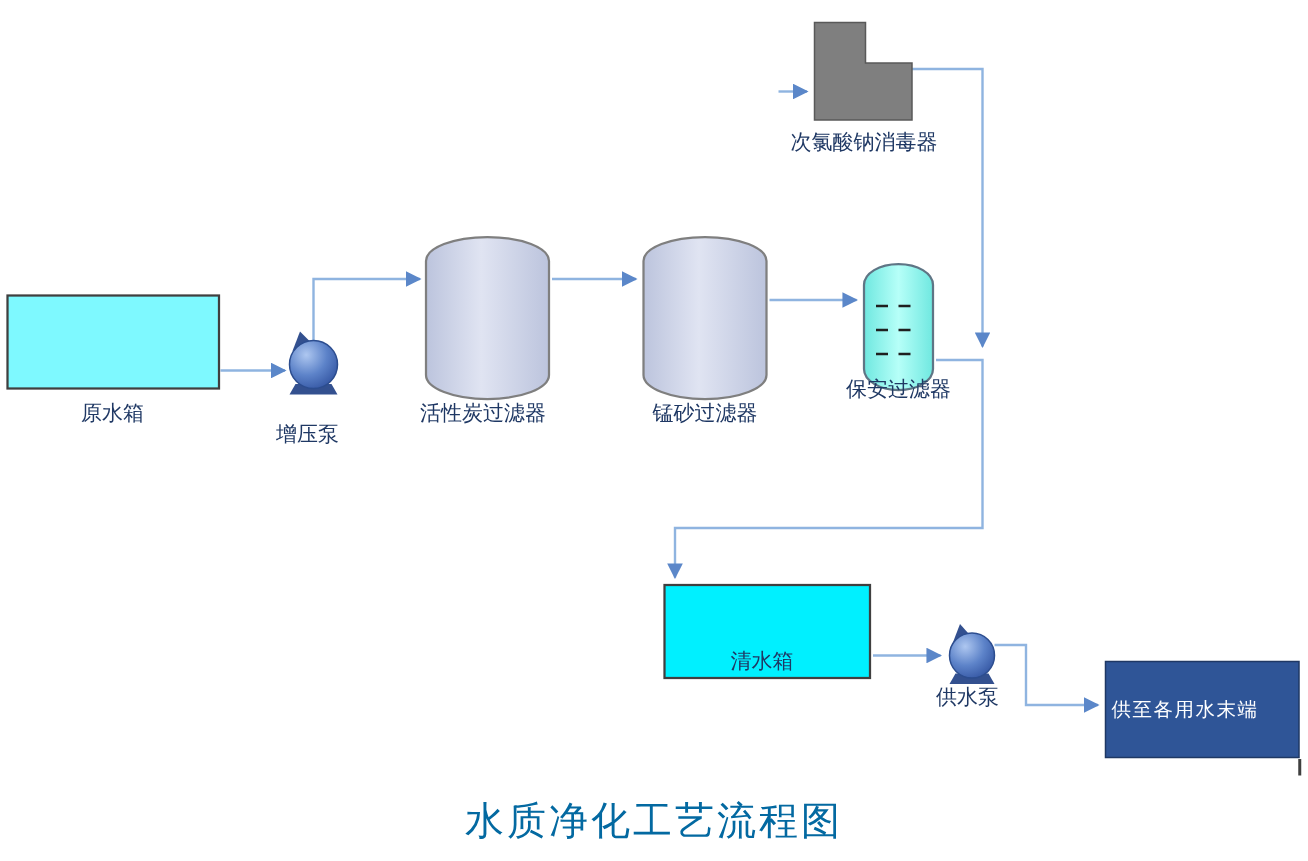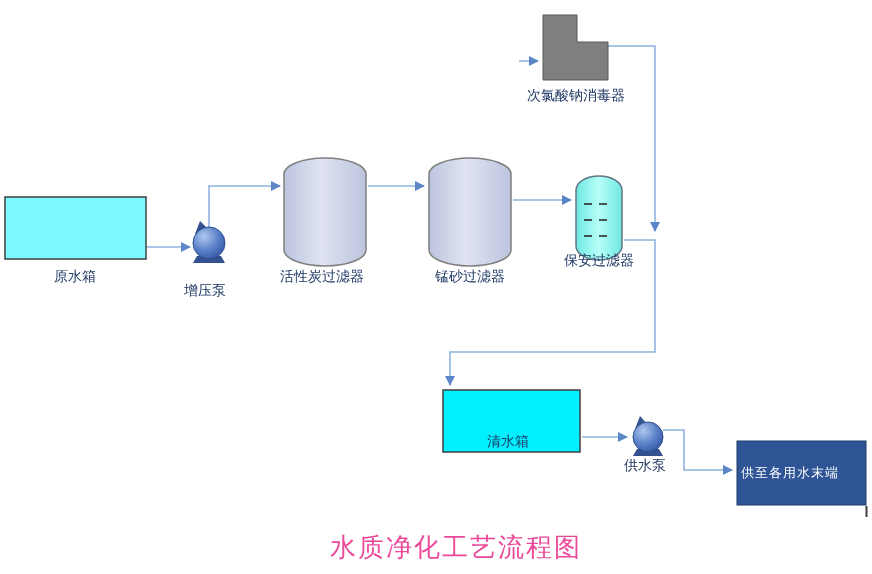--- a/index.html
+++ b/index.html
@@ -21,26 +21,26 @@
   }
   .endpoint-text{
     position:absolute;
     left:737px;top:441px;width:106px;height:64px;
     display:flex;align-items:center;justify-content:center;
     font-size:13px;color:#ffffff;
     letter-spacing:1px;
   }
   .diagram-title{
     position:absolute;
-    left:456px;top:530px;
+    left:436px;top:530px;
     transform:translateX(-50%);
     font-family:"DejaVu Serif",serif;
     font-size:26px;
     letter-spacing:2px;
-    color:#ec4899;
+    color:#0369a1;
     white-space:nowrap;
   }
 </style>
 </head>
 <body>
 
 <div class="canvas">
 
   <svg width="872" height="574" viewBox="0 0 872 574">
     <defs>

